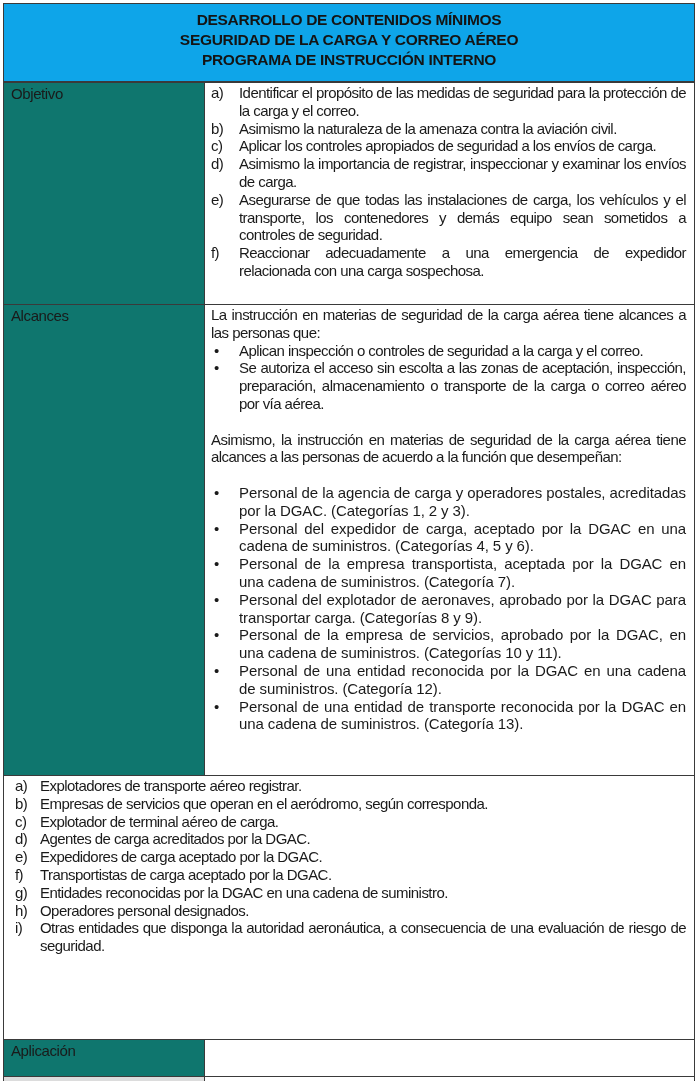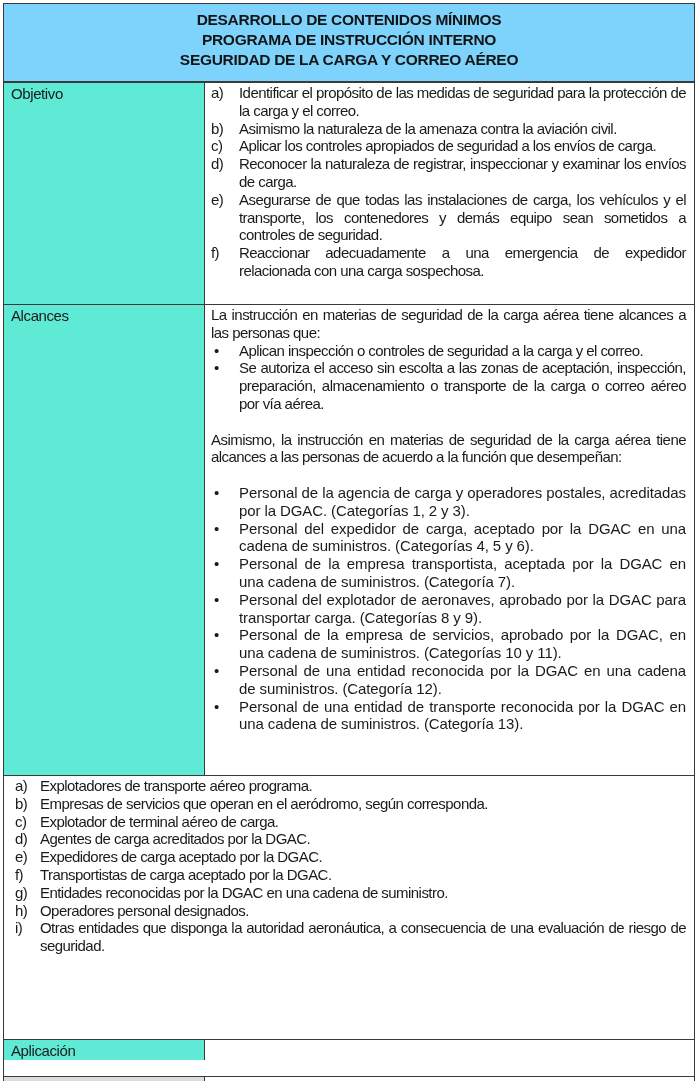--- a/index.html
+++ b/index.html
@@ -1,74 +1,74 @@
 <!DOCTYPE html>
 <html><head>
 <meta charset="utf-8">
 <style>
   html, body { margin:0; padding:0; background:#ffffff; }
   body { width:698px; height:1081px; overflow:hidden; position:relative;
          font-family:"Liberation Sans", sans-serif; color:#1a1a1a; }
   .page { position:absolute; left:3px; top:3px; width:692px; }
   .header { height:80px; border:1.5px solid #3a3a3a; border-bottom:2px solid #3a3a3a;
-            background:#7dd3fc; box-sizing:border-box; text-align:center;
+            background:#0ea5e9; box-sizing:border-box; text-align:center;
             padding-top:6px; }
   .header .line { font-weight:bold; font-size:15.5px; line-height:20px; letter-spacing:-0.3px; color:#141414; }
   .row { display:flex; border-left:1.5px solid #3a3a3a; border-right:1.5px solid #3a3a3a;
          border-bottom:1.5px solid #3a3a3a; box-sizing:border-box; }
-  .label { width:201px; flex:none; background:#5eead4; border-right:1.5px solid #3a3a3a;
+  .label { width:201px; flex:none; background:#0f766e; border-right:1.5px solid #3a3a3a;
            box-sizing:border-box; padding:2px 0 0 7px; font-size:15px; line-height:18px;
            letter-spacing:-0.4px; }
   .content { flex:1; padding:1px 8px 2px 6px; box-sizing:border-box; font-size:15px;
              line-height:17.8px; text-align:justify; background:#fff; }
   .narrow { letter-spacing:-0.55px; }
   .wide { letter-spacing:-0.1px; }
   .item { display:flex; }
   .item .mark { flex:none; width:28px; }
   .item .text { flex:1; text-align:justify; }
   .bullet .mark { width:28px; padding-left:3px; box-sizing:border-box; }
   .blank { height:17.8px; }
   .row-objetivo { height:222px; }
   .row-alcances { height:471px; }
   .row-responsable { height:264px; }
-  .row-aplicacion { height:37px;flex-direction:column; }
+  .row-aplicacion { height:37px; }
   .row-tail { height:20px; border-bottom:none; }
   .row-tail .label, .row-tail .content { background:transparent; }
   .row-tail .label { background:#dcdcdc; }
   .resp-item .mark { width:30px; padding-left:5px; box-sizing:border-box; }
 </style>
 </head>
 <body>
 
 <div class="page">
 
   <div class="header">
     <div class="line">DESARROLLO DE CONTENIDOS MÍNIMOS</div>
+    <div class="line">SEGURIDAD DE LA CARGA Y CORREO AÉREO</div>
     <div class="line">PROGRAMA DE INSTRUCCIÓN INTERNO</div>
-    <div class="line">SEGURIDAD DE LA CARGA Y CORREO AÉREO</div>
   </div>
 
   <div class="row row-objetivo">
     <div class="label">Objetivo</div>
     <div class="content narrow">
       <div class="item">
           <span class="mark">a)</span>
           <span class="text">Identificar el propósito de las medidas de seguridad para la protección de la carga y el correo.</span>
         </div>
       <div class="item">
           <span class="mark">b)</span>
           <span class="text">Asimismo la naturaleza de la amenaza contra la aviación civil.</span>
         </div>
       <div class="item">
           <span class="mark">c)</span>
           <span class="text">Aplicar los controles apropiados de seguridad a los envíos de carga.</span>
         </div>
       <div class="item">
           <span class="mark">d)</span>
-          <span class="text">Reconocer la naturaleza de registrar, inspeccionar y examinar los envíos de carga.</span>
+          <span class="text">Asimismo la importancia de registrar, inspeccionar y examinar los envíos de carga.</span>
         </div>
       <div class="item">
           <span class="mark">e)</span>
           <span class="text">Asegurarse de que todas las instalaciones de carga, los vehículos y el transporte, los contenedores y demás equipo sean sometidos a controles de seguridad.</span>
         </div>
       <div class="item">
           <span class="mark">f)</span>
           <span class="text">Reaccionar adecuadamente a una emergencia de expedidor relacionada con una carga sospechosa.</span>
         </div>
     </div>
@@ -117,21 +117,21 @@
           <span class="mark">•</span>
           <span class="text">Personal de una entidad de transporte reconocida por la DGAC en una cadena de suministros. (Categoría 13).</span>
         </div>
     </div>
   </div>
 
   <div class="row row-responsable">
     <div class="content narrow">
       <div class="item resp-item">
           <span class="mark">a)</span>
-          <span class="text">Explotadores de transporte aéreo programa.</span>
+          <span class="text">Explotadores de transporte aéreo registrar.</span>
         </div>
       <div class="item resp-item">
           <span class="mark">b)</span>
           <span class="text">Empresas de servicios que operan en el aeródromo, según corresponda.</span>
         </div>
       <div class="item resp-item">
           <span class="mark">c)</span>
           <span class="text">Explotador de terminal aéreo de carga.</span>
         </div>
       <div class="item resp-item">

